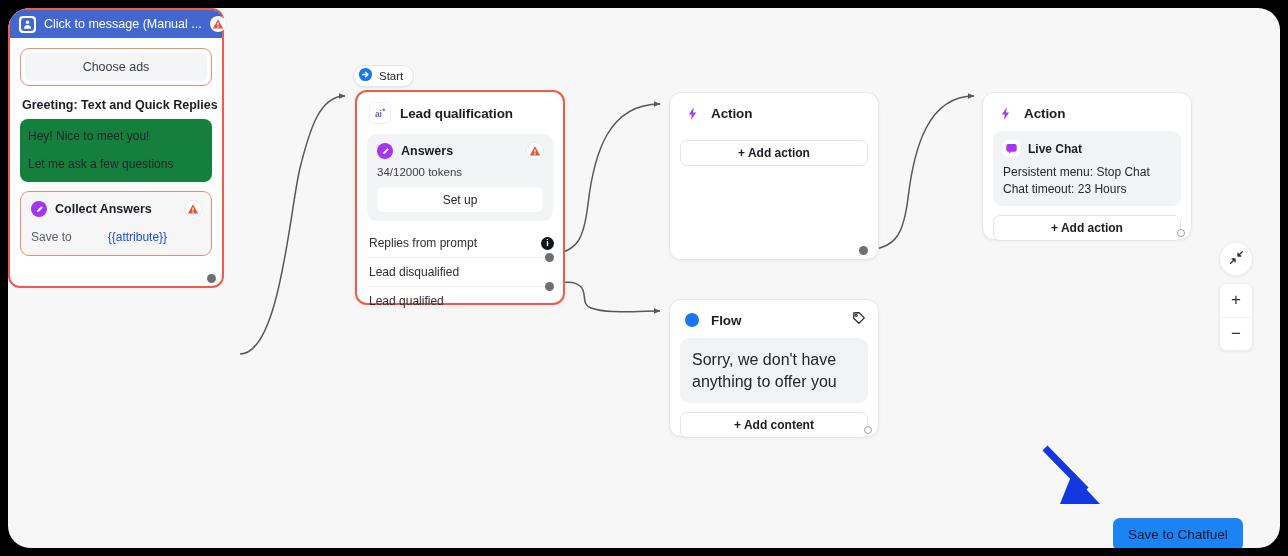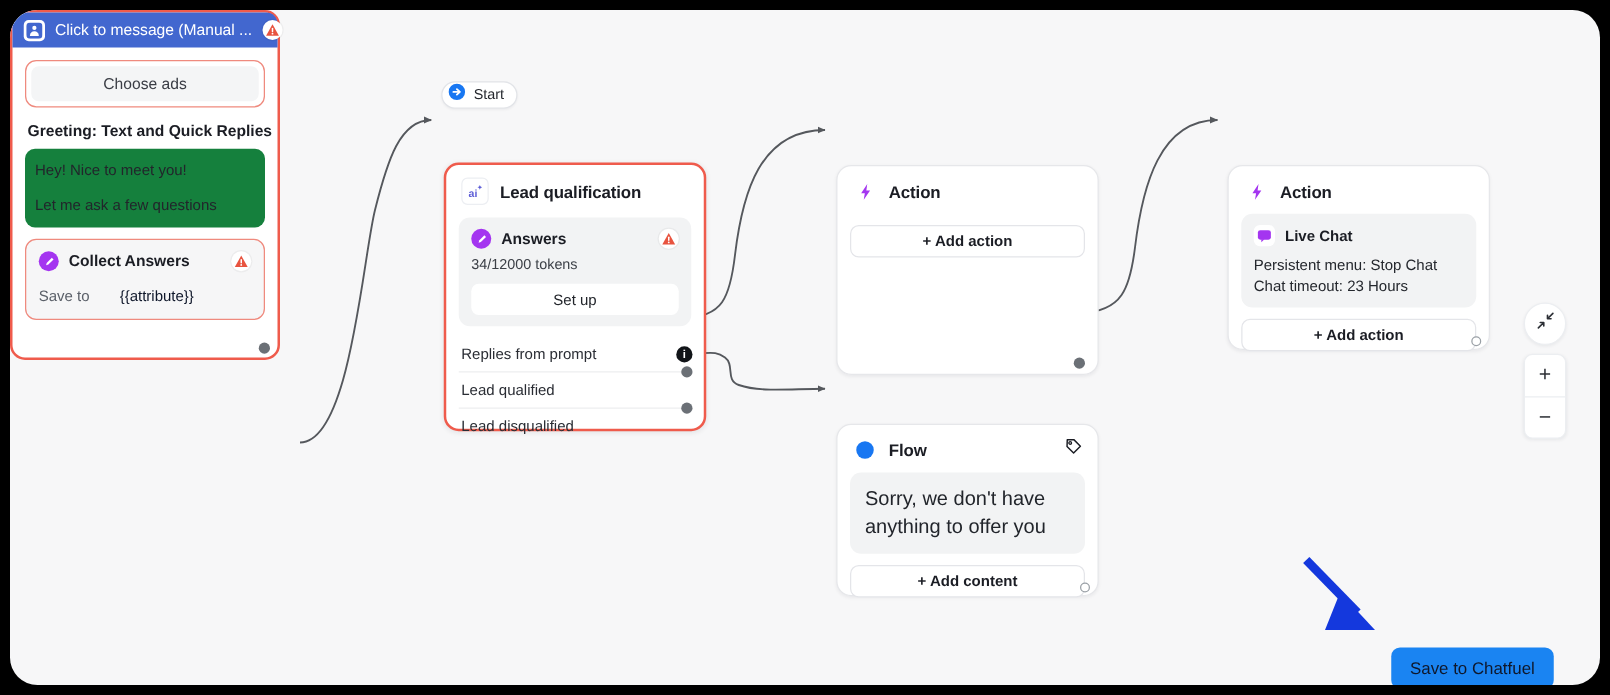--- a/index.html
+++ b/index.html
@@ -21,21 +21,20 @@
   #canvas{position:absolute;inset:0;}
 
   
   .node{
     position:absolute;
     background:#ffffff;
     border:1px solid #e6e7ea;
     border-radius:12px;
     box-sizing:border-box;
     box-shadow:0 1px 3px rgba(16,24,40,.06);
-    margin-top:40px;
   }
   .node.sel{
     border:2px solid #ef5b4c;
     box-shadow:0 1px 4px rgba(16,24,40,.08);
   }
   .node-head{
     display:flex;align-items:center;gap:9px;
     padding:10px 12px 8px 12px;
     box-sizing:border-box;
   }
@@ -112,21 +111,21 @@
   .bubbles p{margin:0;font-size:12px;color:#22252b;line-height:1.25;}
   .bubbles p+p{margin-top:13px;}
   .collect{
     margin:9px 10px 0 10px;border:1px solid #ef8a7e;border-radius:9px;
     background:#f6f6f7;padding:9px 10px 11px 10px;
   }
   .collect .row1{display:flex;align-items:center;gap:8px;}
   .collect .ttl{font-size:12.5px;font-weight:bold;color:#1b1d24;flex:1;}
   .collect .row2{display:flex;margin-top:13px;font-size:12px;}
   .collect .k{color:#5b6069;}
-  .collect .v{color:#0f172a;margin-left:24px;text-align:right;}
+  .collect .v{color:#1d4ed8;margin-left:36px;text-align:right;}
 
   
   #start{
     position:absolute;left:345px;top:57px;
     height:20px;padding:0 10px 0 4px;
     background:#fff;border:1px solid #e2e4e8;border-radius:11px;
     display:flex;align-items:center;gap:6px;
     box-shadow:0 1px 2px rgba(16,24,40,.05);
   }
   #start .lbl{font-size:11.5px;color:#23262c;font-weight:normal;}
@@ -338,24 +337,24 @@
           <div class="tokens">34/12000 tokens</div>
           <div class="setup-btn">Set up</div>
         </div>
 
         <div style="margin-top:8px;">
           <div class="out-row">
             <span>Replies from prompt</span>
             <span class="info-i">i</span>
           </div>
           <div class="out-row">
-            <span>Lead qualified</span>
+            <span>Lead disqualified</span>
           </div>
           <div class="out-row">
-            <span>Lead disqualified</span>
+            <span>Lead qualified</span>
           </div>
         </div>
       </div>
 
       <div class="port" style="left:188px;top:161px;"></div>
       <div class="port" style="left:188px;top:190px;"></div>
     </div>
 
     <div id="n-act1" class="node">
       <div class="node-head">

